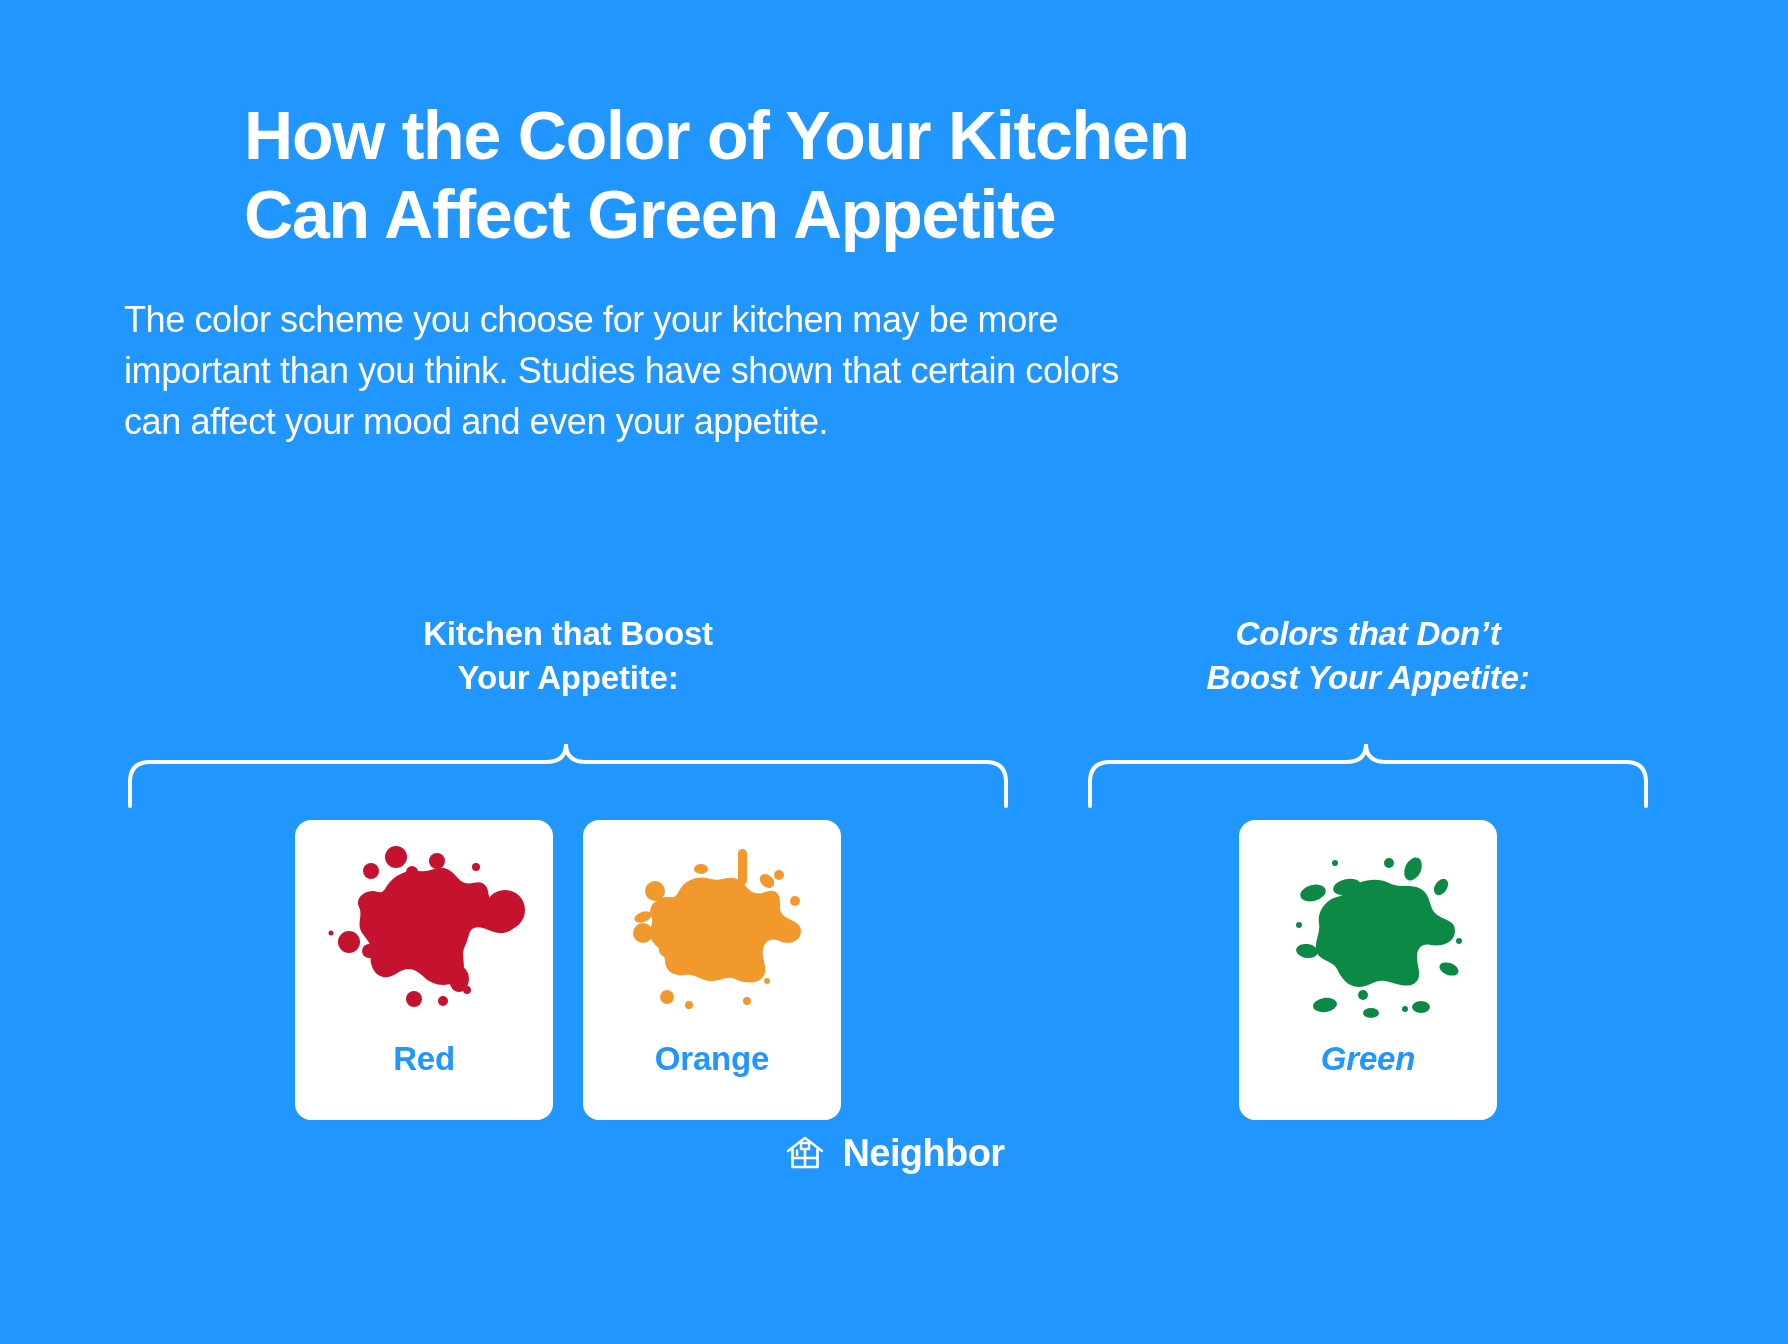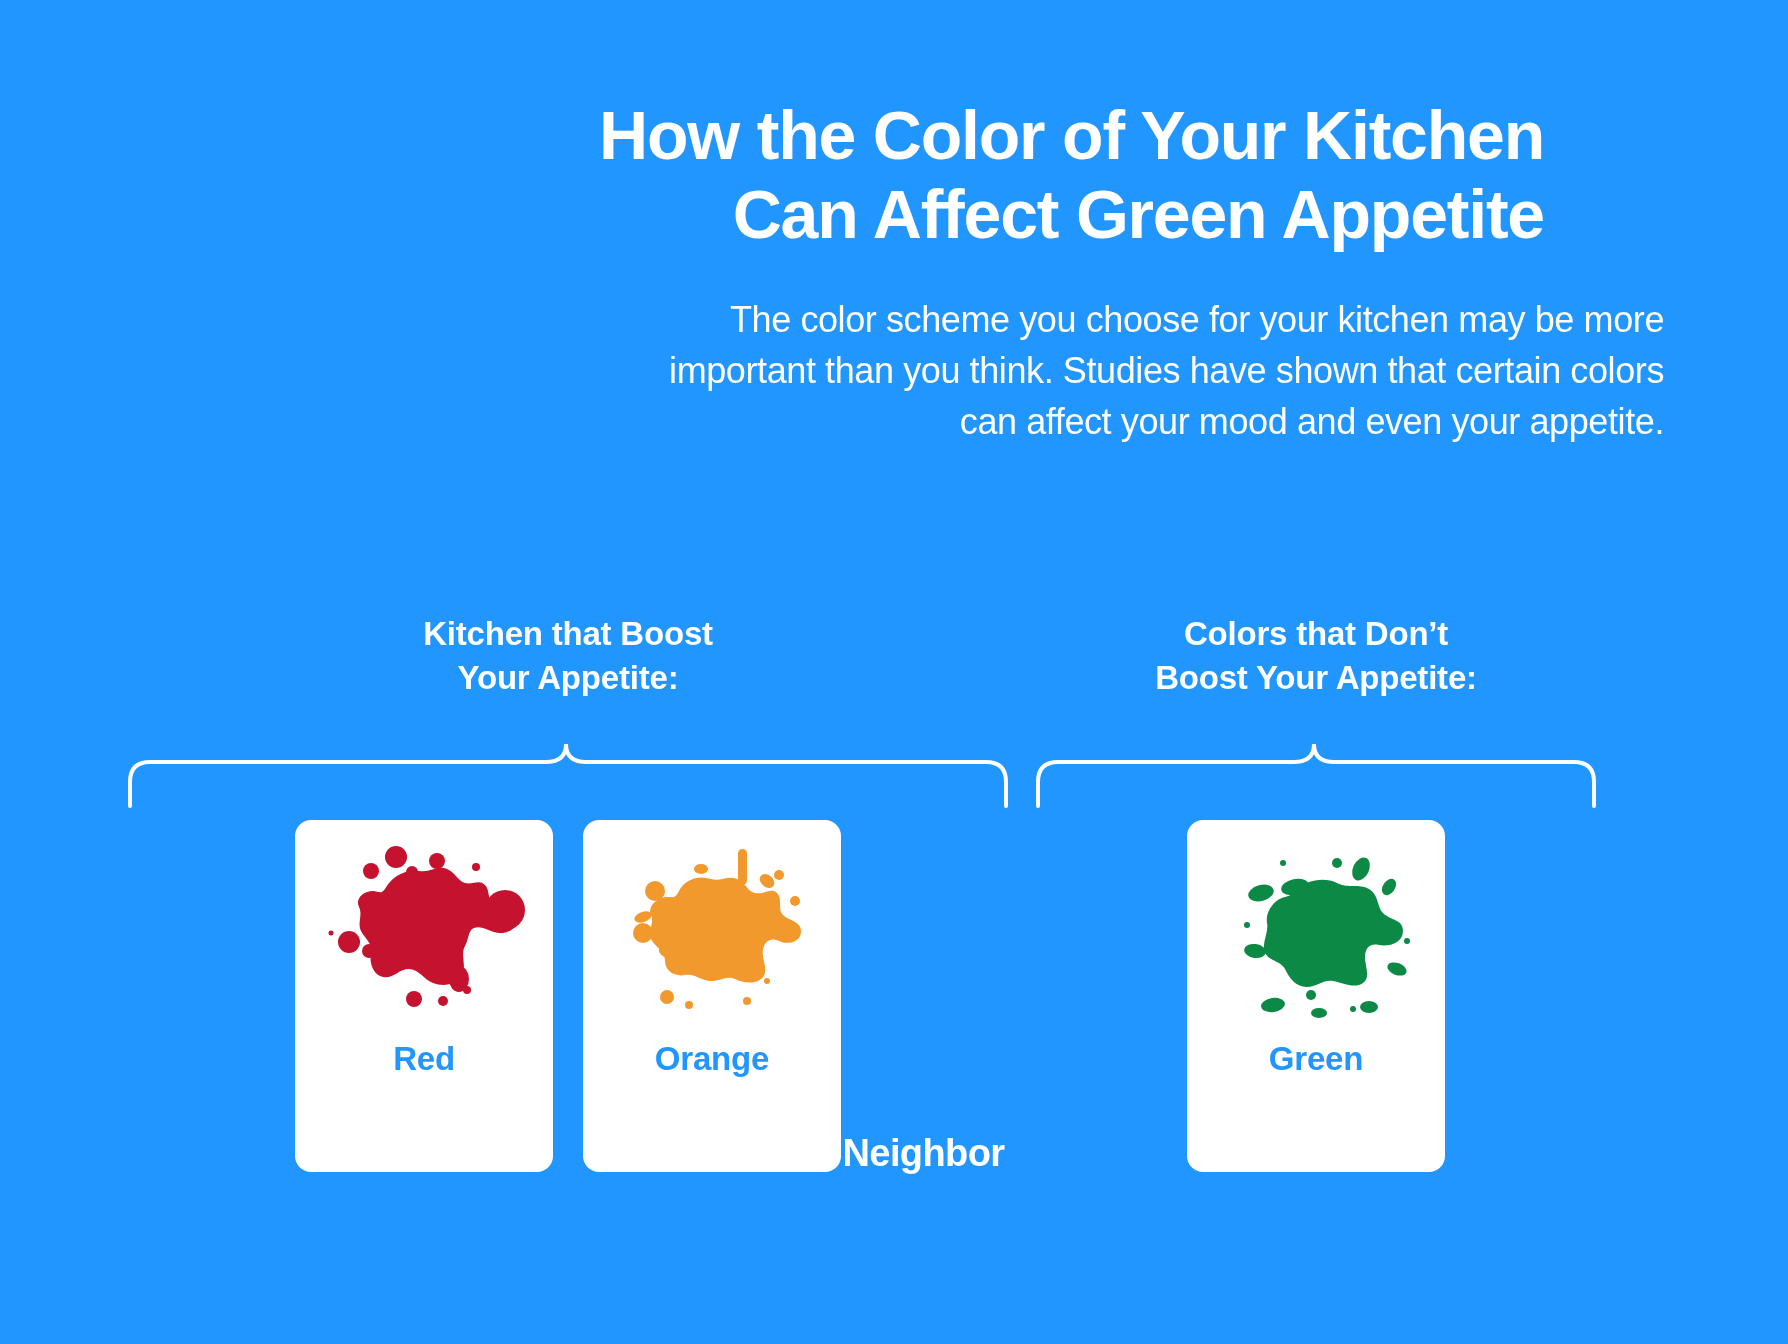--- a/index.html
+++ b/index.html
@@ -13,21 +13,21 @@
   .page{
     position:relative;
     width:1788px;height:1344px;
     background:#2196FF;
     box-sizing:border-box;
   }
 
   
   .header{
     padding-top:96px;
-    text-align:right;
+    text-align:left;
   }
   .title{
     color:#FFFFFF;
     font-size:68px;
     font-weight:bold;
     line-height:1.16;
     letter-spacing:-1.2px;
     margin:0 auto;
     max-width:1300px;
   }
@@ -49,21 +49,21 @@
     position:absolute;
     left:0;top:612px;
     width:1788px;
     height:560px;
   }
   .group{
     position:absolute;
     top:0;
   }
   .group.left{left:128px;width:880px;}
-  .group.right{left:1036px;width:560px;}
+  .group.right{left:1088px;width:560px;font-style:italic;}
 
   .group-heading{
     color:#FFFFFF;
     font-size:33px;
     font-weight:bold;
     line-height:1.32;
     text-align:center;
     letter-spacing:-0.2px;
     margin:0;
     height:110px;
@@ -85,21 +85,21 @@
 
   
   .cards{
     display:flex;
     gap:30px;
     margin-top:12px;
     justify-content:center;
   }
   .card{
     width:258px;
-    height:352px;
+    height:300px;
     background:#FFFFFF;
     border-radius:16px;
     position:relative;
     display:flex;
     flex-direction:column;
     align-items:center;
     justify-content:flex-start;
     overflow:hidden;
   }
   .splat-wrap{

